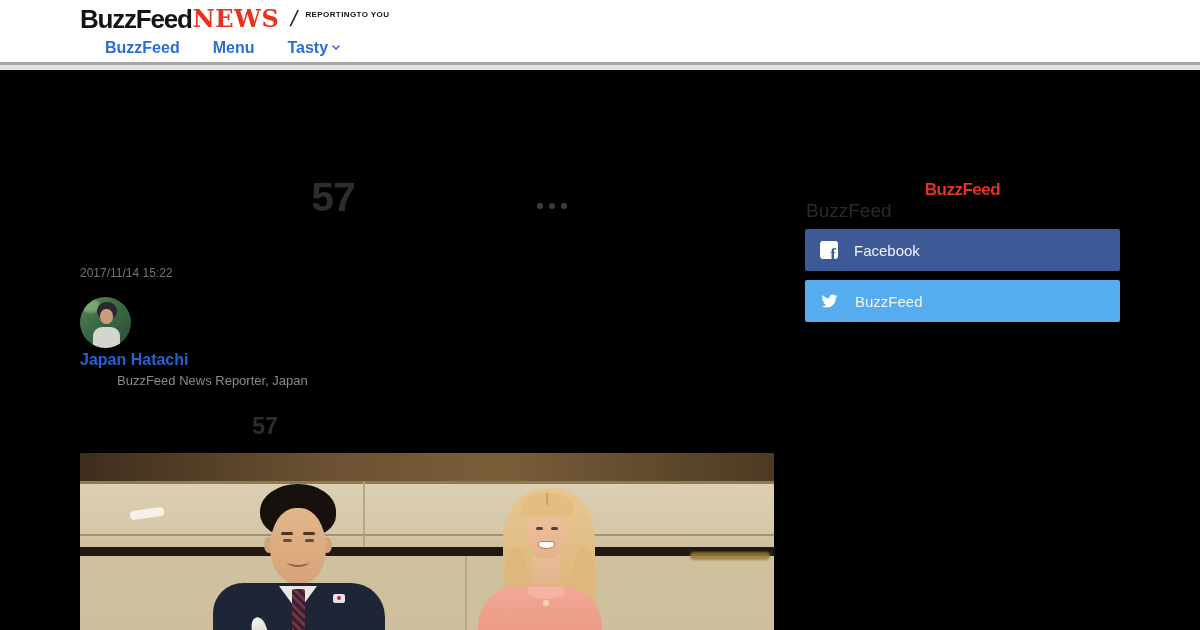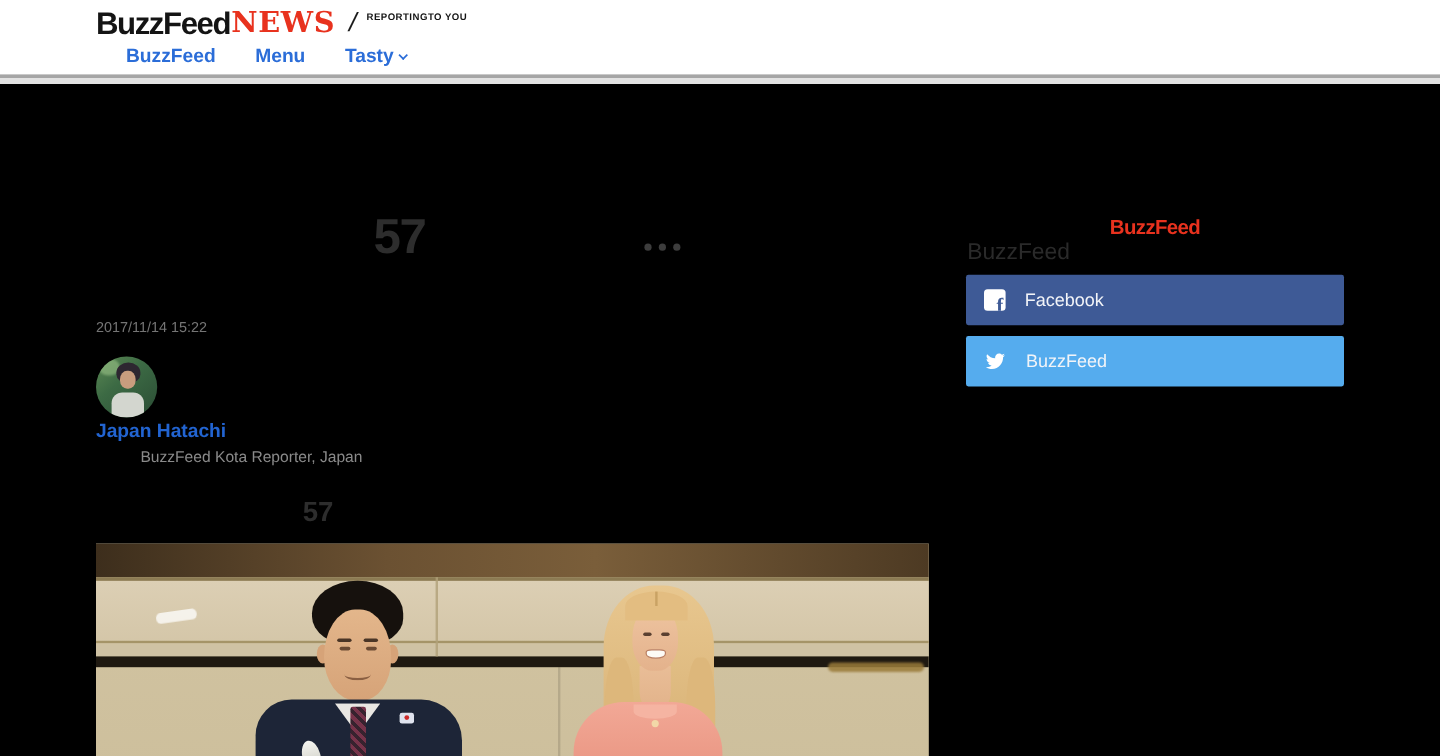--- a/index.html
+++ b/index.html
@@ -207,21 +207,21 @@
 <div class="timestamp">2017/11/14 15:22</div>
 
 <div class="avatar">
   <i class="leaf"></i>
   <i class="hair"></i>
   <i class="face"></i>
   <i class="shirt"></i>
 </div>
 
 <a class="author-name">Japan Hatachi</a>
-<div class="author-title">BuzzFeed Kota Reporter, Japan</div>
+<div class="author-title">BuzzFeed News Reporter, Japan</div>
 
 <div class="small-count">57</div>
 
 <div class="photo">
   <i class="p-topband"></i>
   <i class="p-molding"></i>
   <i class="p-seam-low"></i>
   <i class="p-shadowband"></i>
   <i class="p-darkstripe"></i>
   <i class="p-smudge"></i>

